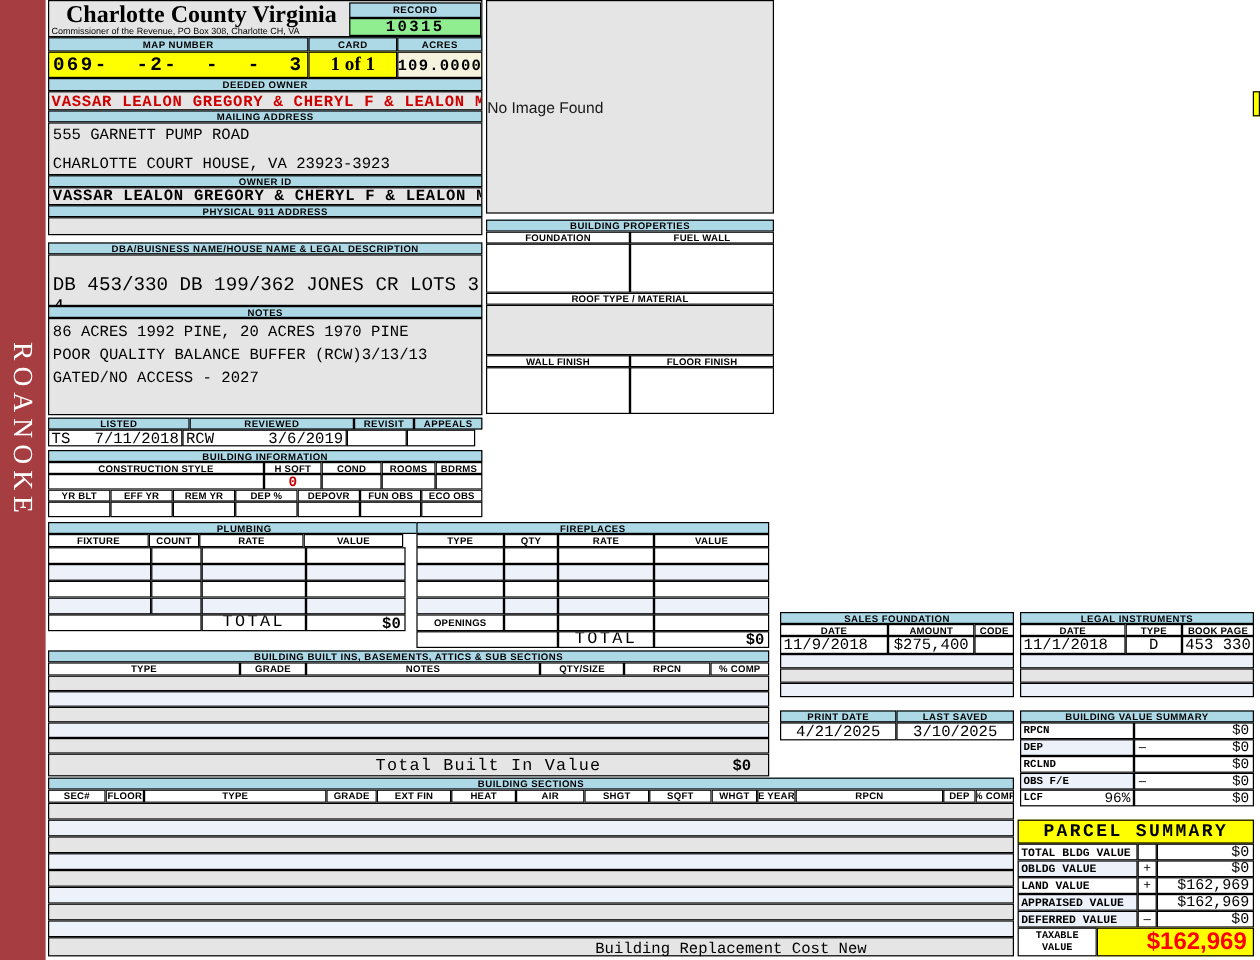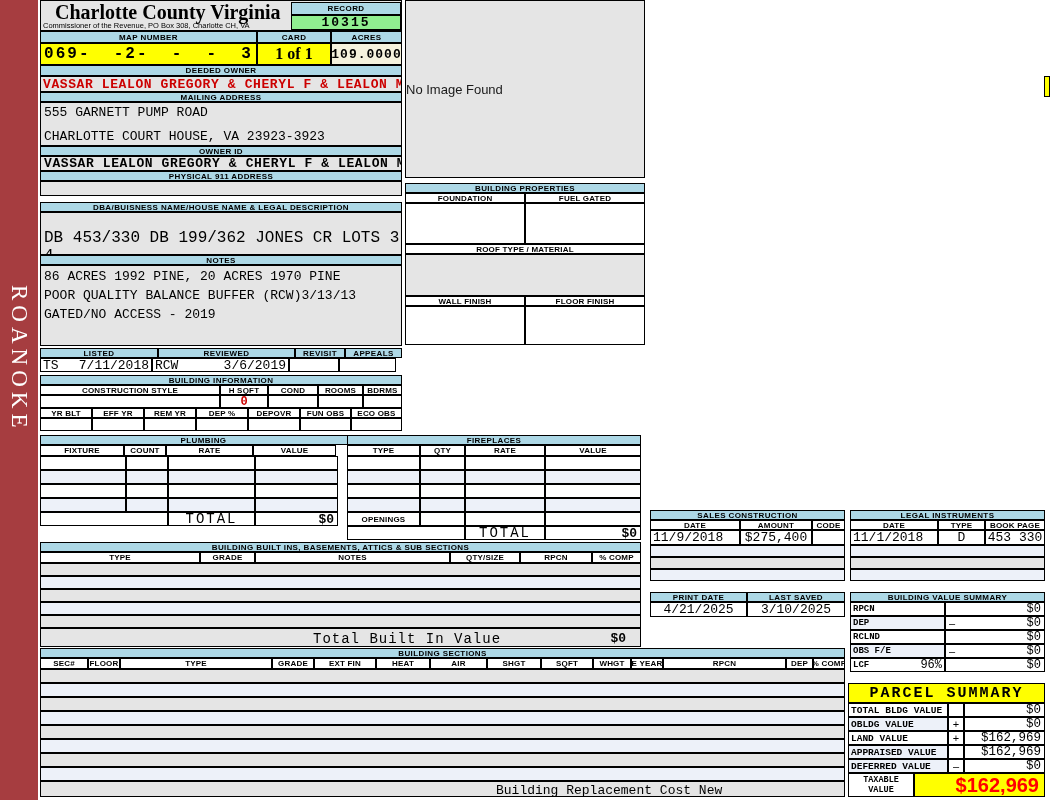--- a/index.html
+++ b/index.html
@@ -74,21 +74,21 @@
 
   <div class="r hd" style="left:40px;top:202px;width:362px;height:10px">DBA/BUISNESS NAME/HOUSE NAME &amp; LEGAL DESCRIPTION</div>
   <div class="r bx" style="left:40px;top:212px;width:362px;height:43px">
     <div class="mono" style="position:absolute;left:3px;top:16px;font-size:16px">DB 453/330 DB 199/362 JONES CR LOTS 3 4</div>
   </div>
 
   <div class="r hd" style="left:40px;top:255px;width:362px;height:10px">NOTES</div>
   <div class="r bx mono" style="left:40px;top:265px;width:362px;height:81px;font-size:13px;line-height:19px;padding:1px 3px">
     <div>86 ACRES 1992 PINE, 20 ACRES 1970 PINE</div>
     <div>POOR QUALITY BALANCE BUFFER (RCW)3/13/13</div>
-    <div>GATED/NO ACCESS - 2019</div>
+    <div>GATED/NO ACCESS - 2027</div>
   </div>
 
   <div class="r row" style="left:40px;top:348px;width:362px;height:10px">
     <div class="hd" style="width:118px">LISTED</div>
     <div class="hd" style="width:137px">REVIEWED</div>
     <div class="hd" style="width:50px">REVISIT</div>
     <div class="hd" style="width:57px">APPEALS</div>
   </div>
   <div class="r row mono" style="left:40px;top:358px;width:362px;height:14px;font-size:13px">
     <div class="cell vcell" style="width:112px;justify-content:space-between;padding:0 2px">
@@ -265,38 +265,38 @@
     <span class="mono" style="position:absolute;left:455px;top:1px;font-size:13px">Building Replacement Cost New</span>
   </div>
 
   <div class="r bx" style="left:405px;top:0;width:240px;height:178px;display:flex;align-items:center;justify-content:flex-start">
     <span style="font-size:13px;color:#1a1a1a">No Image Found</span>
   </div>
 
   <div class="r hd" style="left:405px;top:183px;width:240px;height:10px">BUILDING PROPERTIES</div>
   <div class="r row" style="left:405px;top:193px;width:240px;height:10px">
     <div class="ch" style="width:120px">FOUNDATION</div>
-    <div class="ch" style="width:120px">FUEL GATED</div>
+    <div class="ch" style="width:120px">FUEL WALL</div>
   </div>
   <div class="r row" style="left:405px;top:203px;width:240px;height:41px">
     <div class="cell" style="width:120px"></div>
     <div class="cell" style="width:120px"></div>
   </div>
   <div class="r ch" style="left:405px;top:244px;width:240px;height:10px">ROOF TYPE / MATERIAL</div>
   <div class="r bx" style="left:405px;top:254px;width:240px;height:42px"></div>
   <div class="r row" style="left:405px;top:296px;width:240px;height:10px">
     <div class="ch" style="width:120px">WALL FINISH</div>
     <div class="ch" style="width:120px">FLOOR FINISH</div>
   </div>
   <div class="r row" style="left:405px;top:306px;width:240px;height:39px">
     <div class="cell" style="width:120px"></div>
     <div class="cell" style="width:120px"></div>
   </div>
 
-  <div class="r hd" style="left:650px;top:510px;width:195px;height:10px">SALES CONSTRUCTION</div>
+  <div class="r hd" style="left:650px;top:510px;width:195px;height:10px">SALES FOUNDATION</div>
   <div class="r row" style="left:650px;top:520px;width:195px;height:10px">
     <div class="ch" style="width:90px">DATE</div>
     <div class="ch" style="width:72px">AMOUNT</div>
     <div class="ch" style="width:33px">CODE</div>
   </div>
   <div class="r row mono" style="left:650px;top:530px;width:195px;height:15px;font-size:13px">
     <div class="cell vcell" style="width:90px;padding-left:2px">11/9/2018</div>
     <div class="cell vcell center" style="width:72px">$275,400</div>
     <div class="cell vcell" style="width:33px"></div>
   </div>

